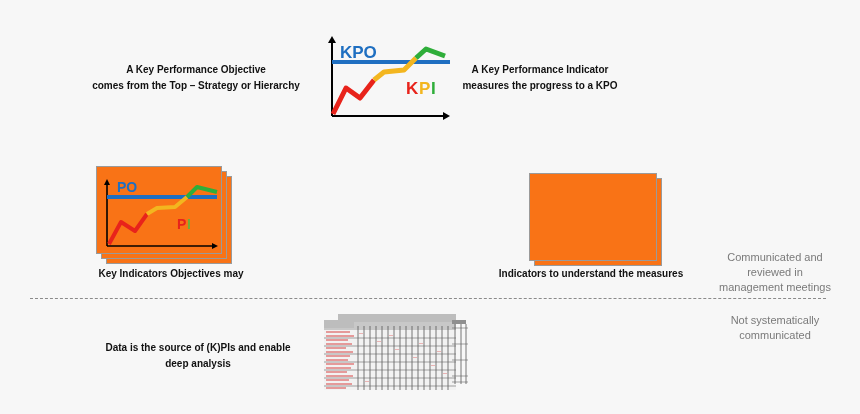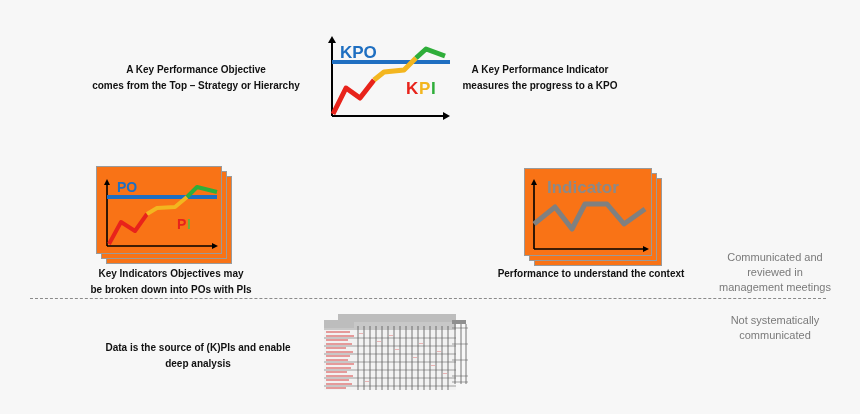--- a/index.html
+++ b/index.html
@@ -100,40 +100,29 @@
       <polyline points="50,47 60,41 78,40 90,30" fill="none" stroke="#f3b61f" stroke-width="4" stroke-linejoin="round"></polyline>
       <polyline points="90,30 100,20 120,25" fill="none" stroke="#2fae3a" stroke-width="4" stroke-linejoin="round"></polyline>
       <text class="kpi-letter" x="80" y="62" font-size="14" fill="#e8231b">P</text>
       <text class="kpi-letter" x="90" y="62" font-size="14" fill="#6fae3a">I</text>
     </svg>
   </div>
 </div>
 
 <div class="abs txt" style="left:58px; top:266px; width:226px;">
   <div>Key Indicators Objectives may</div>
-  <div>be broken down into POs with PIs</div>
 </div>
 
 <div class="abs" style="left:524px; top:168px; width:142px; height:98px;">
   <div class="card" style="left:10px; top:10px; width:126px; height:86px;"></div>
   <div class="card" style="left:5px; top:5px; width:126px; height:86px;"></div>
-  <div class="card" style="left:0; top:0; width:126px; height:86px;">
-    <svg width="126" height="86" viewBox="0 0 126 86">
-      <line x1="9" y1="80" x2="9" y2="14" stroke="#000" stroke-width="1.6"></line>
-      <polygon points="9,10 6,16 12,16" fill="#000"></polygon>
-      <line x1="9" y1="80" x2="119" y2="80" stroke="#000" stroke-width="1.6"></line>
-      <polygon points="124,80 118,77 118,83" fill="#000"></polygon>
-      <text class="ind-label" x="22" y="24" font-size="17">Indicator</text>
-      <polyline points="9,55 30,38 47,60 60,35 82,35 99,55 120,40" fill="none" stroke="#808080" stroke-width="5" stroke-linejoin="round"></polyline>
-    </svg>
-  </div>
 </div>
 
 <div class="abs txt" style="left:482px; top:266px; width:218px;">
-  <div>Performance to understand the context</div>
+  <div>Indicators to understand the measures</div>
 </div>
 
 <div class="abs note" style="left:712px; top:250px; width:126px;text-align:center;">
   <div>Communicated and</div>
   <div>reviewed in</div>
   <div>management meetings</div>
 </div>
 
 <div class="abs divider"></div>
 

